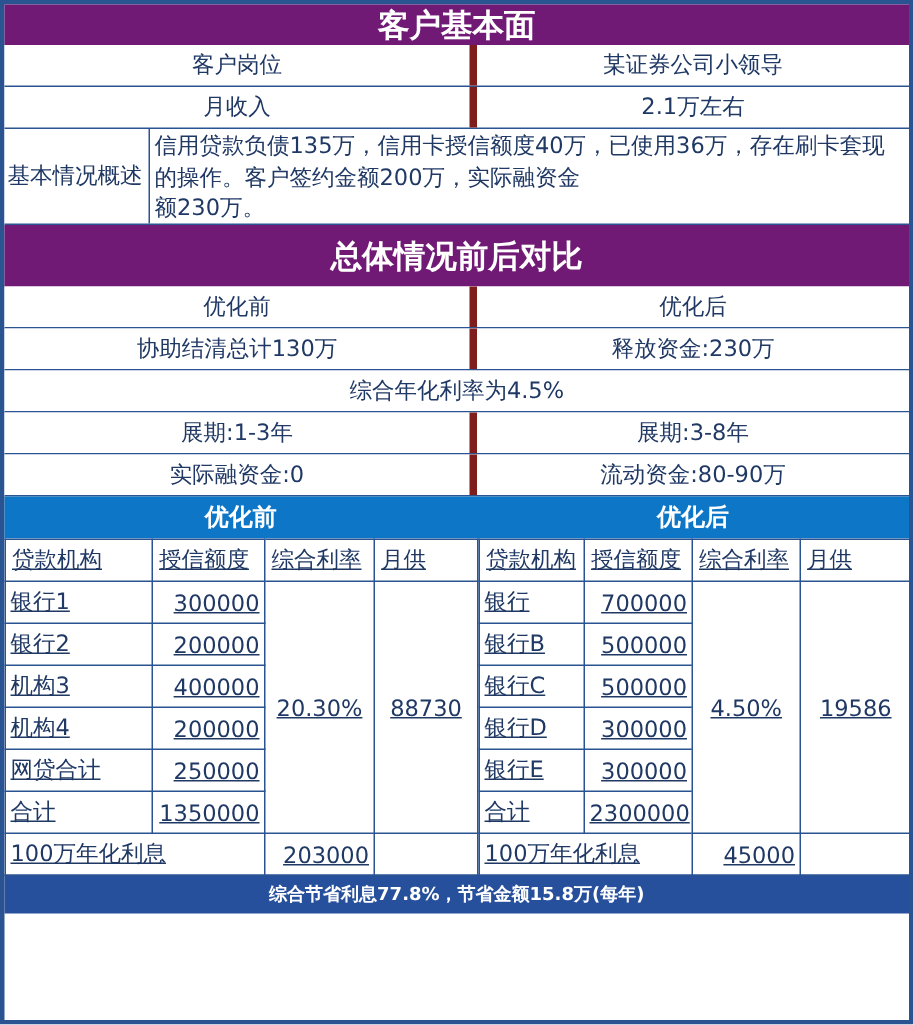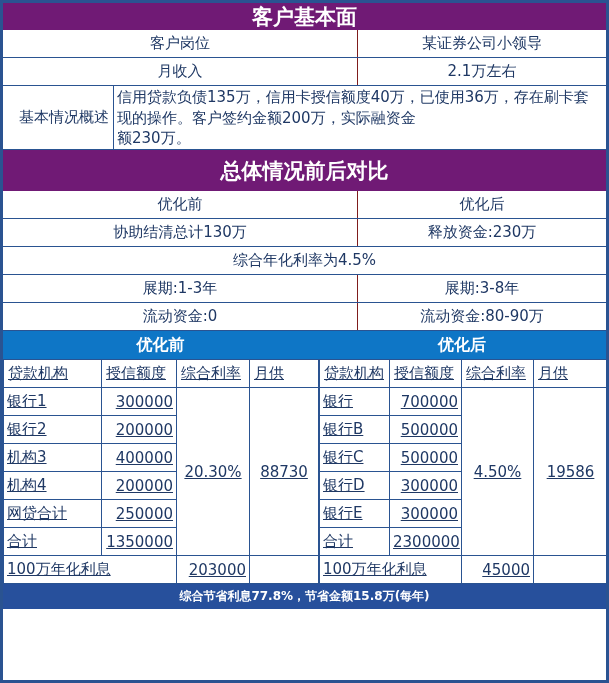--- a/index.html
+++ b/index.html
@@ -15,27 +15,27 @@
   }
   .inner { width:603px; height:677px; background:#fff; }
 
   .sect-hdr {
     background:#701a75; color:#ffffff; font-weight:bold; font-size:21px;
     display:flex; align-items:center; justify-content:center;
   }
   .h27{height:27px} .h28{height:41px} .h26{height:26px}
 
   .row2 { display:flex; height:28px; background:#fff; border-bottom:1px solid #2a5391; }
-  .row2 .c1 { width:355px; border-right:1px solid #7f1d1d;
+  .row2 .c1 { width:315px; border-right:5px solid #7f1d1d;
               display:flex; align-items:center; justify-content:center; }
   .row2 .c2 { flex:1; display:flex; align-items:center; justify-content:center; }
 
   .overview { display:flex; height:64px; background:#fff; border-bottom:1px solid #2a5391; }
-  .overview .lbl { width:111px; border-right:1px solid #2a5391;
-                   display:flex; align-items:center; justify-content:flex-start; padding-left:16px; }
+  .overview .lbl { width:97px; border-right:1px solid #2a5391;
+                   display:flex; align-items:center; justify-content:flex-start; padding-left:2px; }
   .overview .txt { flex:1; padding:1px 3px; white-space:pre-line; line-height:1.37;
                    display:block; overflow:hidden; }
 
   .subhdr { display:flex; height:28px; background:#0e76c6; color:#fff; font-weight:bold; font-size:16px; }
   .subhdr .half-l { width:315px; display:flex; align-items:center; justify-content:center; }
   .subhdr .half-r { flex:1; display:flex; align-items:center; justify-content:center; }
 
   .tables { display:flex; height:224px; background:#fff; }
   table.dtable { border-collapse:collapse; table-layout:fixed; height:224px;text-decoration:underline; }
   table.dtable td { border:1px solid #2a5391; padding:0 3px; height:28px; overflow:hidden; white-space:nowrap; }
@@ -85,21 +85,21 @@
     <div class="c2">释放资金:230万</div>
   </div>
   <div class="row2">
     <div class="c2">综合年化利率为4.5%</div>
   </div>
   <div class="row2">
     <div class="c1">展期:1-3年</div>
     <div class="c2">展期:3-8年</div>
   </div>
   <div class="row2">
-    <div class="c1">流动资金:0</div>
+    <div class="c1">实际融资金:0</div>
     <div class="c2">流动资金:80-90万</div>
   </div>
 
 
   <div class="subhdr">
     <div class="half-l">优化前</div>
     <div class="half-r">优化后</div>
   </div>
 
   <div class="tables">

